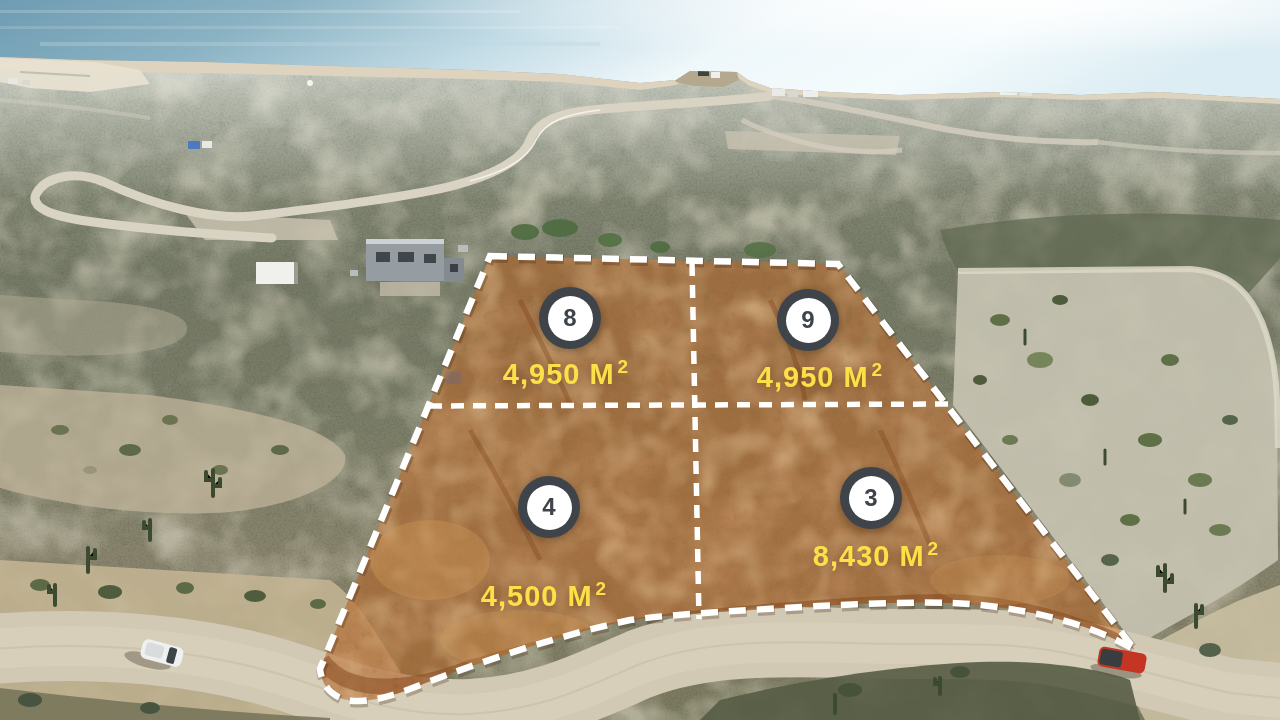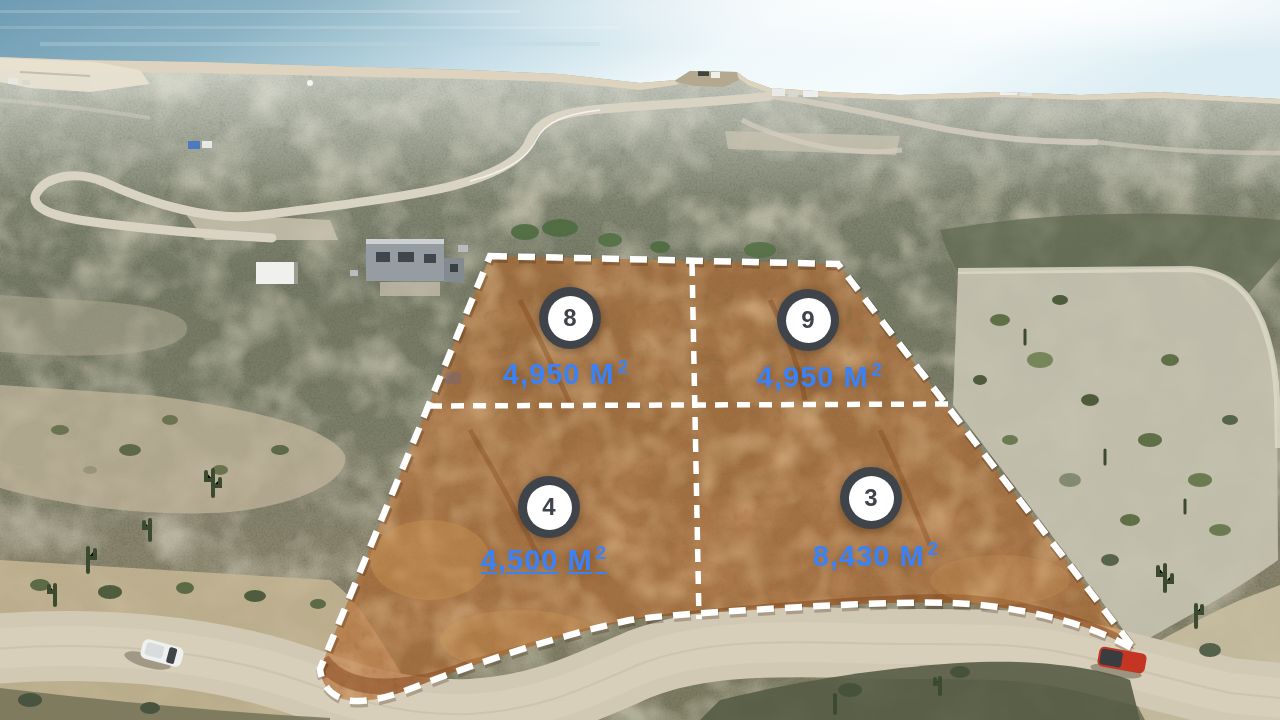--- a/index.html
+++ b/index.html
@@ -13,21 +13,21 @@
     background:#3f444a;display:flex;align-items:center;justify-content:center;
     box-shadow:0 2px 8px rgba(30,15,0,.35);
   }
   .lot-badge .inner{
     width:45px;height:45px;border-radius:50%;background:#ffffff;
     display:flex;align-items:center;justify-content:center;
     font-weight:bold;font-size:24px;color:#3f444a;letter-spacing:0;
   }
   .lot-area{
     position:absolute;transform:translateX(-50%);
-    color:#3b82f6;font-weight:bold;font-size:29px;letter-spacing:1px;
+    color:#fde047;font-weight:bold;font-size:29px;letter-spacing:1px;
     white-space:nowrap;text-shadow:0 2px 10px rgba(60,30,0,.35);
   }
   .lot-area .u{margin-left:9px;}
   .lot-area .sup{font-size:19px;position:relative;top:-11px;margin-left:3px;}
 </style>
 </head>
 <body>
 
 <div class="scene">
 
@@ -268,21 +268,21 @@
 </div>
 <div class="lot-area" style="left:820px;top:361px;">
   <span>4,950</span><span class="u">M</span><span class="sup">2</span>
 </div>
 
 <div class="lot-badge" style="left:518px;top:476px;">
   <div class="inner">
         <span>4</span>
       </div>
 </div>
-<div class="lot-area" style="left:544px;top:544px;text-decoration:underline;">
+<div class="lot-area" style="left:544px;top:580px;">
   <span>4,500</span><span class="u">M</span><span class="sup">2</span>
 </div>
 
 <div class="lot-badge" style="left:840px;top:467px;">
   <div class="inner">
         <span>3</span>
       </div>
 </div>
 <div class="lot-area" style="left:876px;top:540px;">
   <span>8,430</span><span class="u">M</span><span class="sup">2</span>

